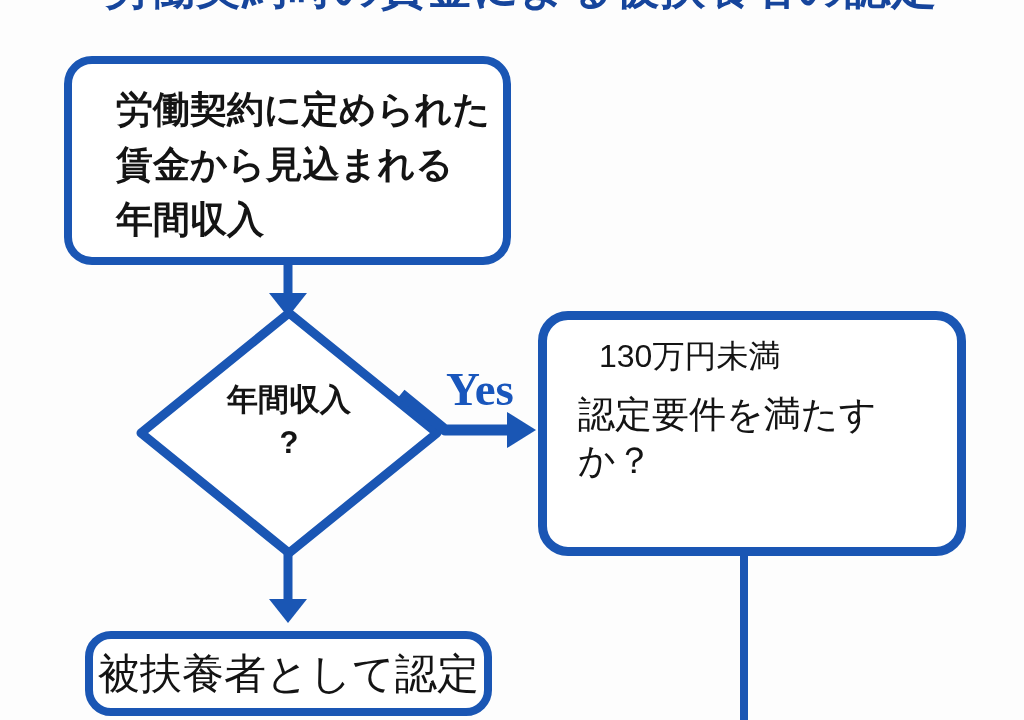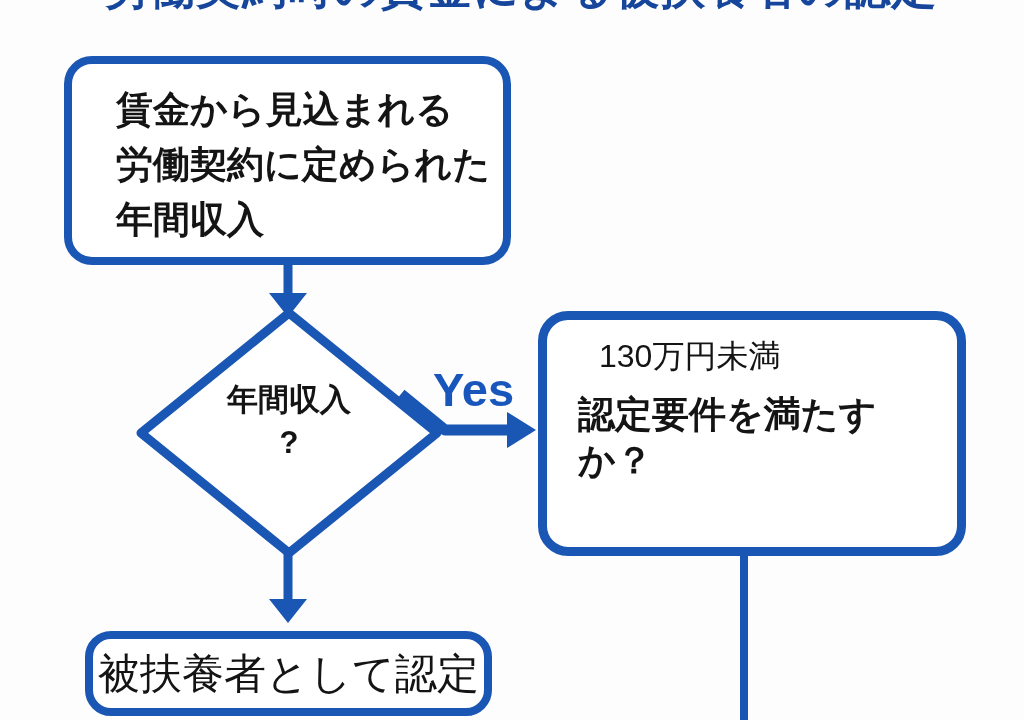--- a/index.html
+++ b/index.html
@@ -65,21 +65,21 @@
     margin-left: 21px;
   }
   .yes-box .small-line {
     font-size: 30px;
     line-height: 41px;
     font-weight: 500;
   }
   .yes-box .question-line {
     font-size: 37px;
     line-height: 46px;
-    font-weight: 700;
+    font-weight: 400;
     margin-top: 12px;
   }
   .no-box {
     left: 85px; top: 631px;
     width: 407px; height: 85px;
     border-radius: 26px;
     display: flex;
     align-items: center;
     justify-content: center;
     font-size: 42px;
@@ -95,21 +95,21 @@
     font-weight: 600;
     z-index: 2;
   }
   .branch-label {
     position: absolute;
     font-size: 47px;
     font-weight: bold;
     color: #1956bc;
     z-index: 2;
   }
-  .yes-label { left: 433px; top: 362px; }
+  .yes-label { left: 446px; top: 362px; font-family: Liberation Serif, serif; }
   .no-label  { left: 303px; top: 548px; }
 </style>
 </head>
 <body>
 
 <div class="stage">
 
   <div class="clipped-title">労働契約時の賃金による被扶養者の認定</div>
 
   <svg class="lines" viewBox="0 0 1024 720">
@@ -128,22 +128,22 @@
       <polygon points="507,412 507,448 536,430" fill="#1a56b4"></polygon>
     </g>
 
     <g>
       <rect x="283.5" y="553" width="9" height="49" fill="#1a56b4"></rect>
       <polygon points="269,599 307,599 288,623" fill="#1a56b4"></polygon>
     </g>
   </svg>
 
   <div class="node start-box">
+    <div>労働契約に定められた</div>
     <div>賃金から見込まれる</div>
-    <div>労働契約に定められた</div>
     <div>年間収入</div>
   </div>
 
   <div class="diamond-text">
     <div>年間収入</div>
     <div>?</div>
   </div>
 
   <div class="branch-label yes-label">Yes</div>
 

